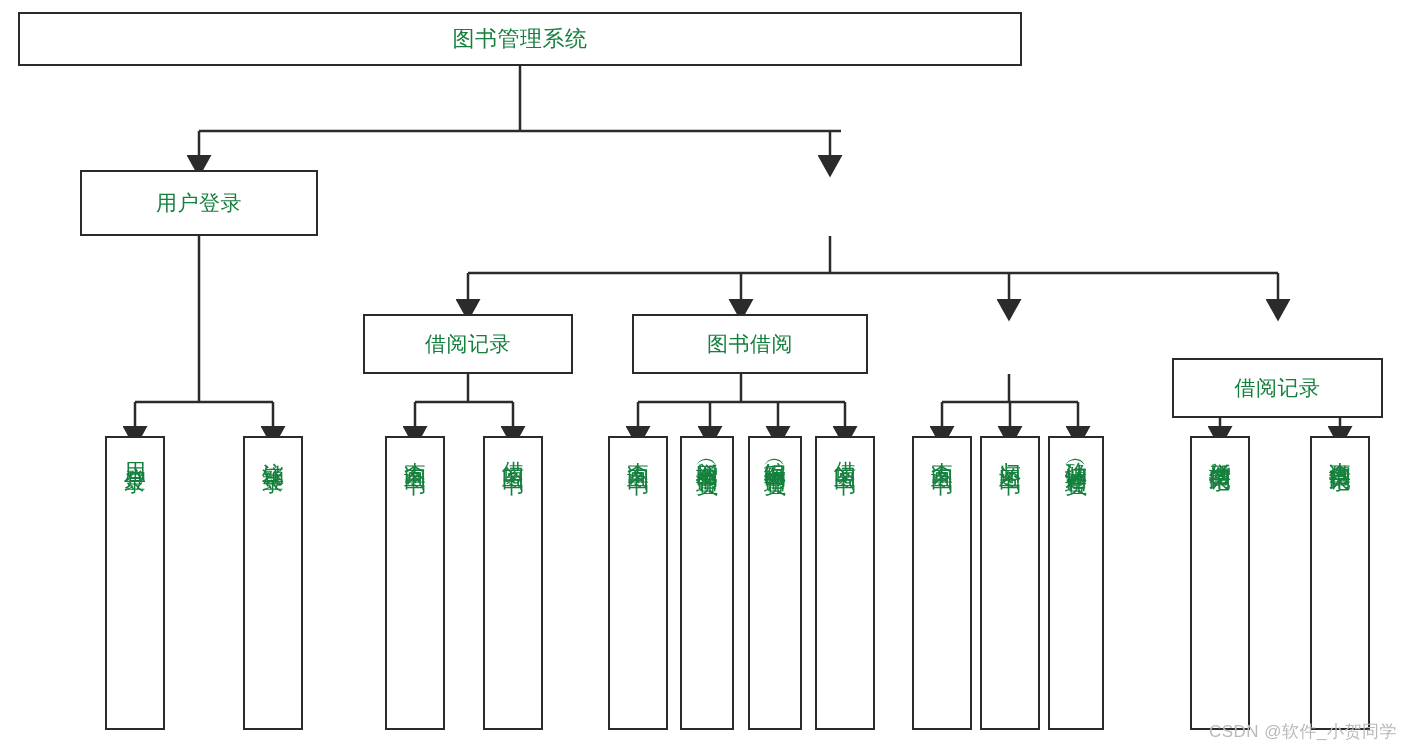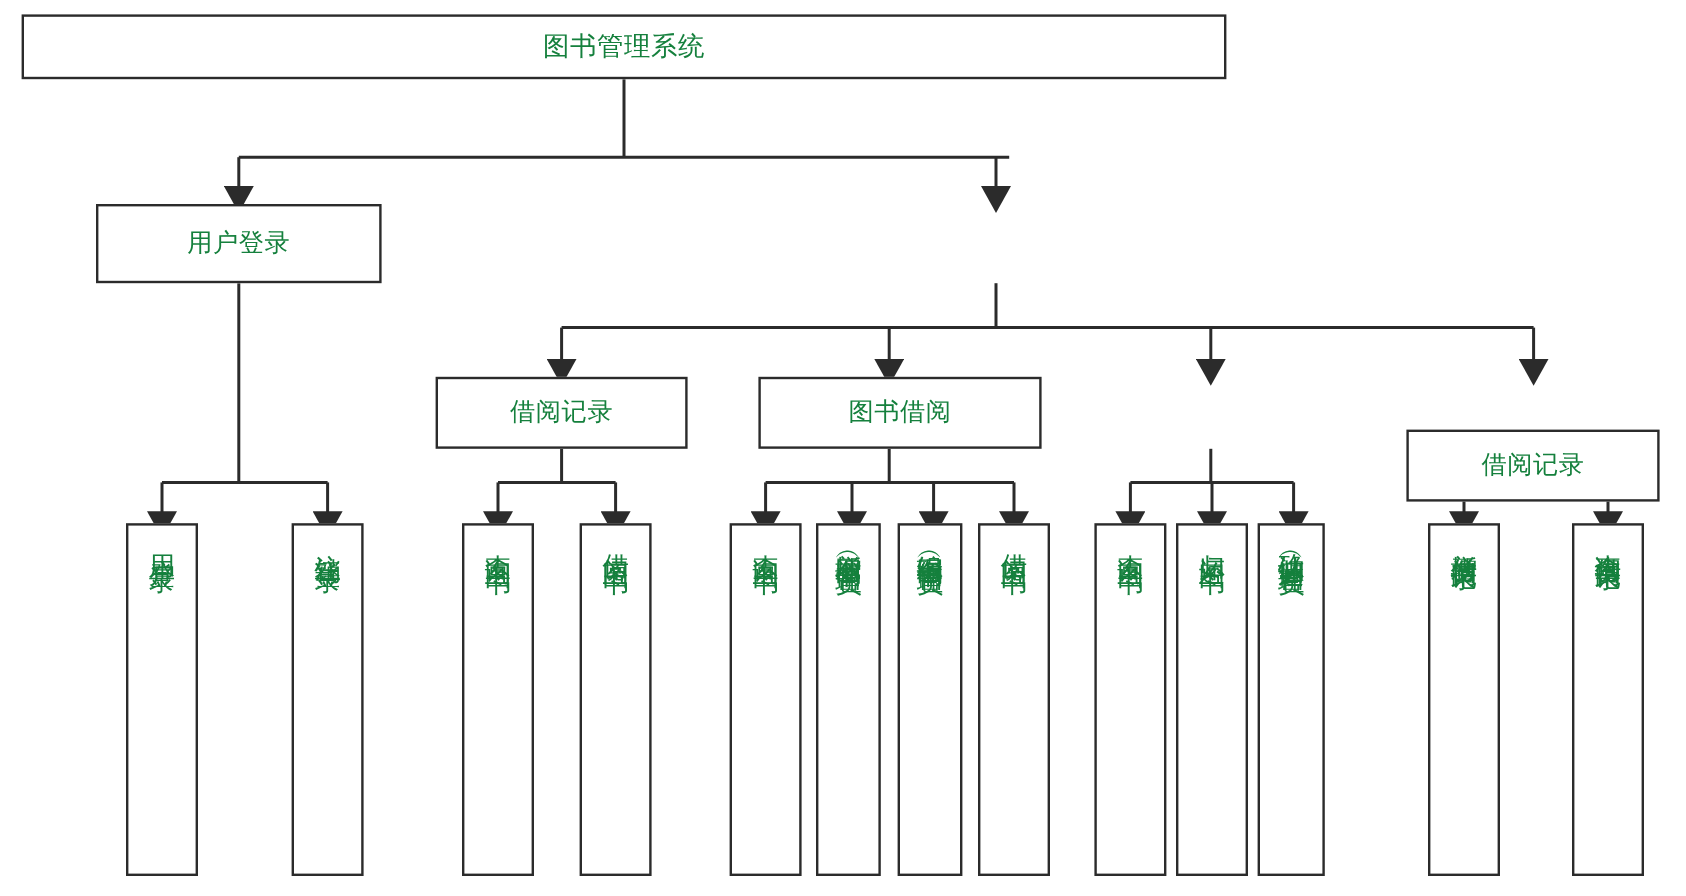--- a/index.html
+++ b/index.html
@@ -189,14 +189,15 @@
     <span class="node-label">确认归还（管理员）</span>
   </div>
 
   <div class="node vert tall-text" style="left:1190px; top:436px; width:60px; height:294px;">
     <span class="node-label">新增借阅记录</span>
   </div>
   <div class="node vert tall-text" style="left:1310px; top:436px; width:60px; height:294px;">
     <span class="node-label">查询借阅记录</span>
   </div>
 
+  <div id="watermark">CSDN @软件_小贺同学</div>
 
 </div>
 
 </body></html>

